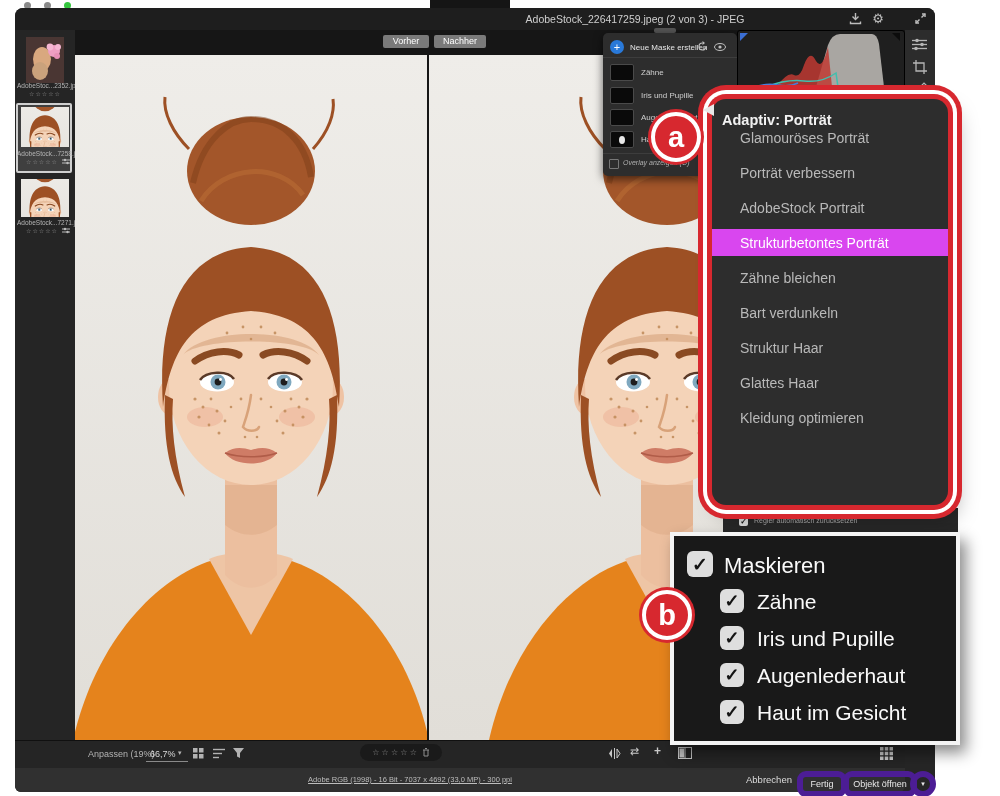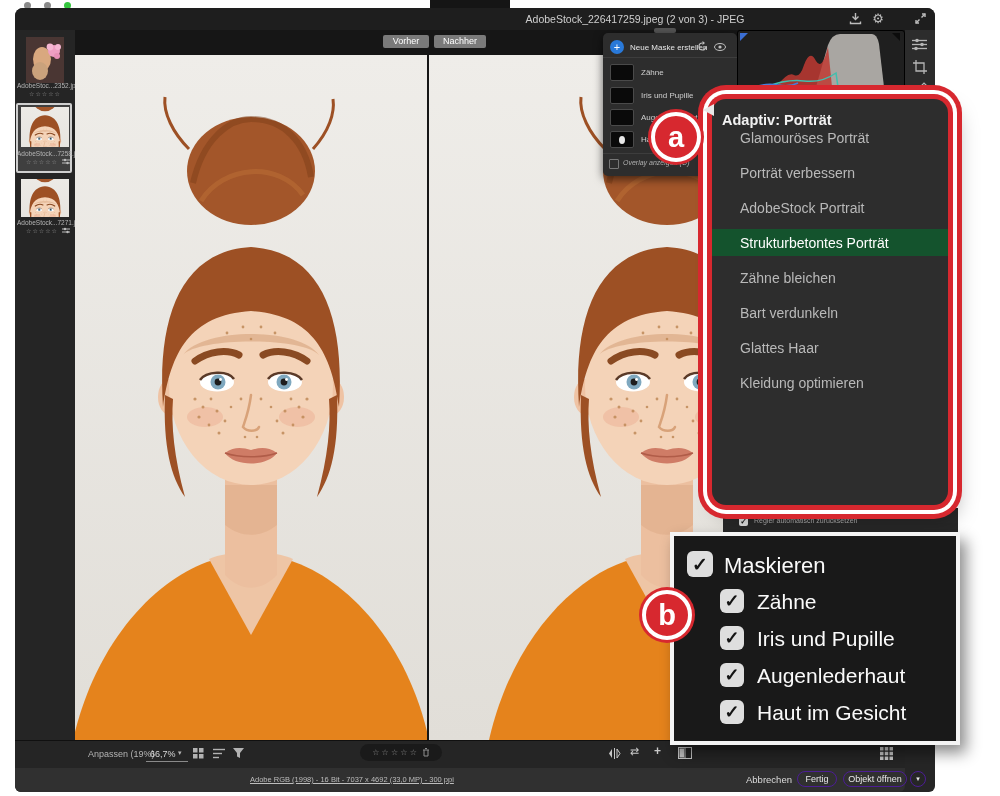--- a/index.html
+++ b/index.html
@@ -33,30 +33,30 @@
   
   .histogram{left:737px;top:30px;width:166px;height:58px;background:#1f1f1f;border:1px solid #000;border-radius:3px;z-index:3}
 
   
   .toolstrip{left:905px;top:30px;width:30px;height:710px;background:#2c2c2c;z-index:2}
 
   
   .toolbar{left:15px;top:740px;width:890px;height:28px;background:#252525;border-top:1px solid #101010}
   .statusrow{left:15px;top:768px;width:890px;height:24px;background:#303030;border-radius:0 0 6px 6px}
   .tb-txt{font-size:9px;color:#b3b3b3}
-  .pill{border:1px solid #4c1d95;border-radius:9px;color:#e8e8e8;font-size:9px;text-align:center}
+  .pill{border:6px solid #4c1d95;border-radius:9px;color:#e8e8e8;font-size:9px;text-align:center}
 
   
   .preset-menu{left:712px;top:99px;width:236px;height:406px;background:#2d2d2d;border-radius:14px;z-index:5;
     box-shadow:0 0 0 5px #d7282f,0 0 0 9px #ffffff,0 0 0 14px #d7282f,8px 12px 22px rgba(0,0,0,.35)}
   .menu-items{position:absolute;left:0;top:21px;width:236px}
   .menu-item{height:35px;box-sizing:border-box;padding:4px 0;background-clip:content-box;
              display:flex;align-items:center;font-size:14px;color:#b9b9b9}
   .menu-item span{padding-left:28px}
-  .menu-item.selected{background-color:#14532d}
+  .menu-item.selected{background-color:#d946ef}
   .menu-item.selected span{color:#ffffff}
 
   
   .panelb{left:670px;top:532px;width:290px;height:213px;background:#191919;border:4px solid #f4f4f4;
           box-sizing:border-box;box-shadow:6px 8px 14px rgba(0,0,0,.45);z-index:6}
   .cbx{position:absolute;background:#dedede;border-radius:6px;color:#141414;font-weight:bold;z-index:7}
   .pb-label{position:absolute;color:#fafafa;z-index:7;font-size:21px}
 
   
   .callout-circle{width:42px;height:42px;border-radius:50%;background:#d7282f;border:4px solid #fff;
@@ -329,21 +329,21 @@
       <rect x="0" y="4.75" width="3.5" height="3.5"></rect>
       <rect x="4.75" y="4.75" width="3.5" height="3.5"></rect>
       <rect x="9.5" y="4.75" width="3.5" height="3.5"></rect>
       <rect x="0" y="9.5" width="3.5" height="3.5"></rect>
       <rect x="4.75" y="9.5" width="3.5" height="3.5"></rect>
       <rect x="9.5" y="9.5" width="3.5" height="3.5"></rect>
     </g>
 </svg>
 
 <div class="abs statusrow"></div>
-<div class="abs" style="left:250px;top:775px;width:320px;text-align:left;font-size:7.5px;color:#bdbdbd;text-decoration:underline">Adobe RGB (1998) - 16 Bit - 7037 x 4692 (33,0 MP) - 300 ppi</div>
+<div class="abs" style="left:250px;top:775px;width:320px;text-align:center;font-size:7.5px;color:#bdbdbd;text-decoration:underline">Adobe RGB (1998) - 16 Bit - 7037 x 4692 (33,0 MP) - 300 ppi</div>
 <div class="abs" style="left:746px;top:774px;font-size:9.5px;color:#dcdcdc">Abbrechen</div>
 <div class="abs pill" style="left:797px;top:771px;width:38px;height:14px;line-height:14px">Fertig</div>
 <div class="abs pill" style="left:843px;top:771px;width:62px;height:14px;line-height:14px">Objekt öffnen</div>
 <div class="abs pill ctr" style="left:910px;top:771px;width:14px;height:14px;border-radius:50%;font-size:7px">▾</div>
 
 <div class="abs reset-row">
   <div class="cbx ctr" style="left:16px;top:9px;width:9px;height:9px;border-radius:2px;font-size:8px;position:absolute">✓</div>
   <div style="position:absolute;left:31px;top:9px;font-size:7px;color:#a8a8a8">Regler automatisch zurücksetzen</div>
 </div>
 
@@ -361,20 +361,23 @@
         <span>AdobeStock Portrait</span>
       </div>
     <div class="menu-item selected">
         <span>Strukturbetontes Porträt</span>
       </div>
     <div class="menu-item">
         <span>Zähne bleichen</span>
       </div>
     <div class="menu-item">
         <span>Bart verdunkeln</span>
+      </div>
+    <div class="menu-item">
+        <span>Struktur Haar</span>
       </div>
     <div class="menu-item">
         <span>Glattes Haar</span>
       </div>
     <div class="menu-item">
         <span>Kleidung optimieren</span>
       </div>
   </div>
 </div>
 

